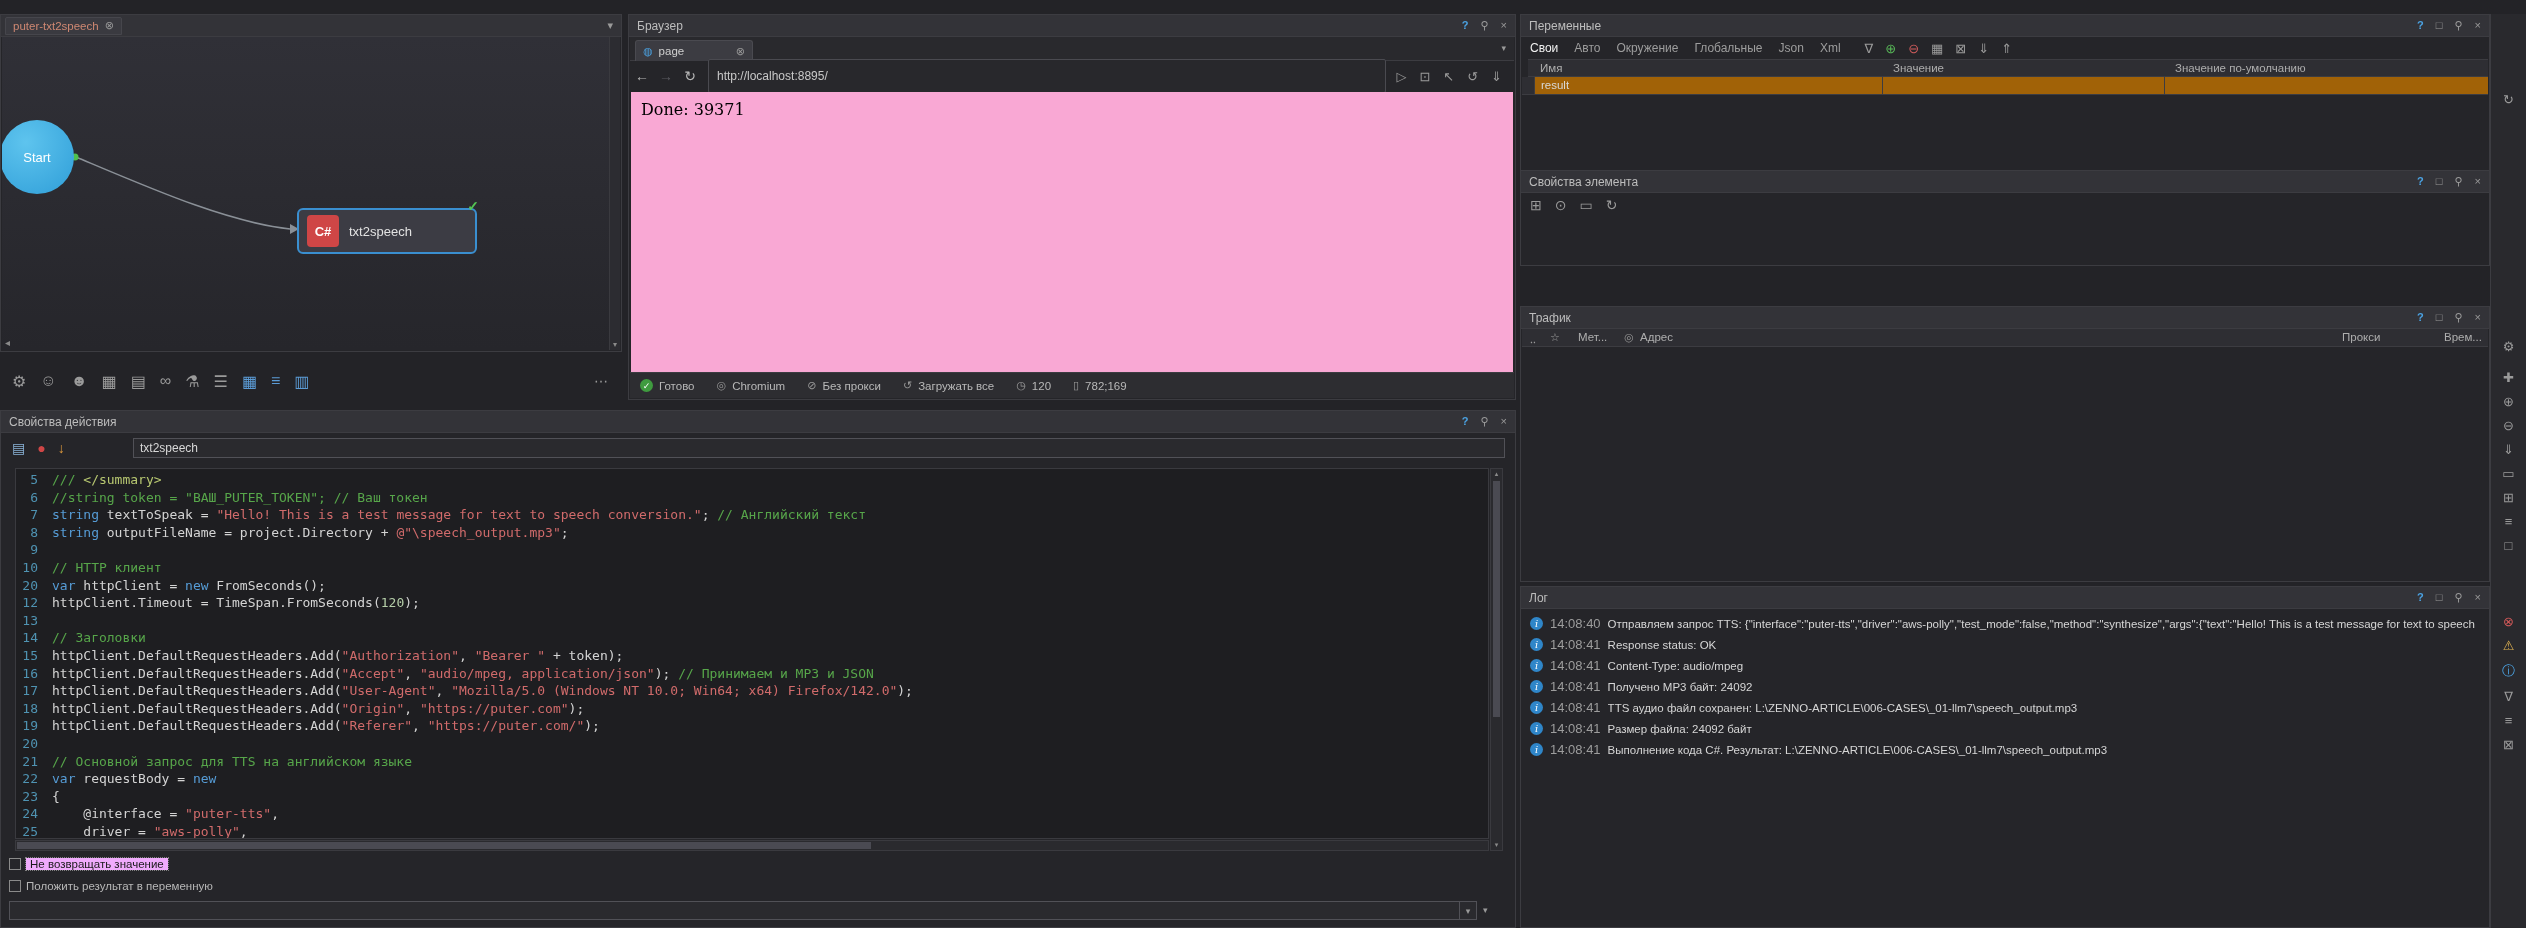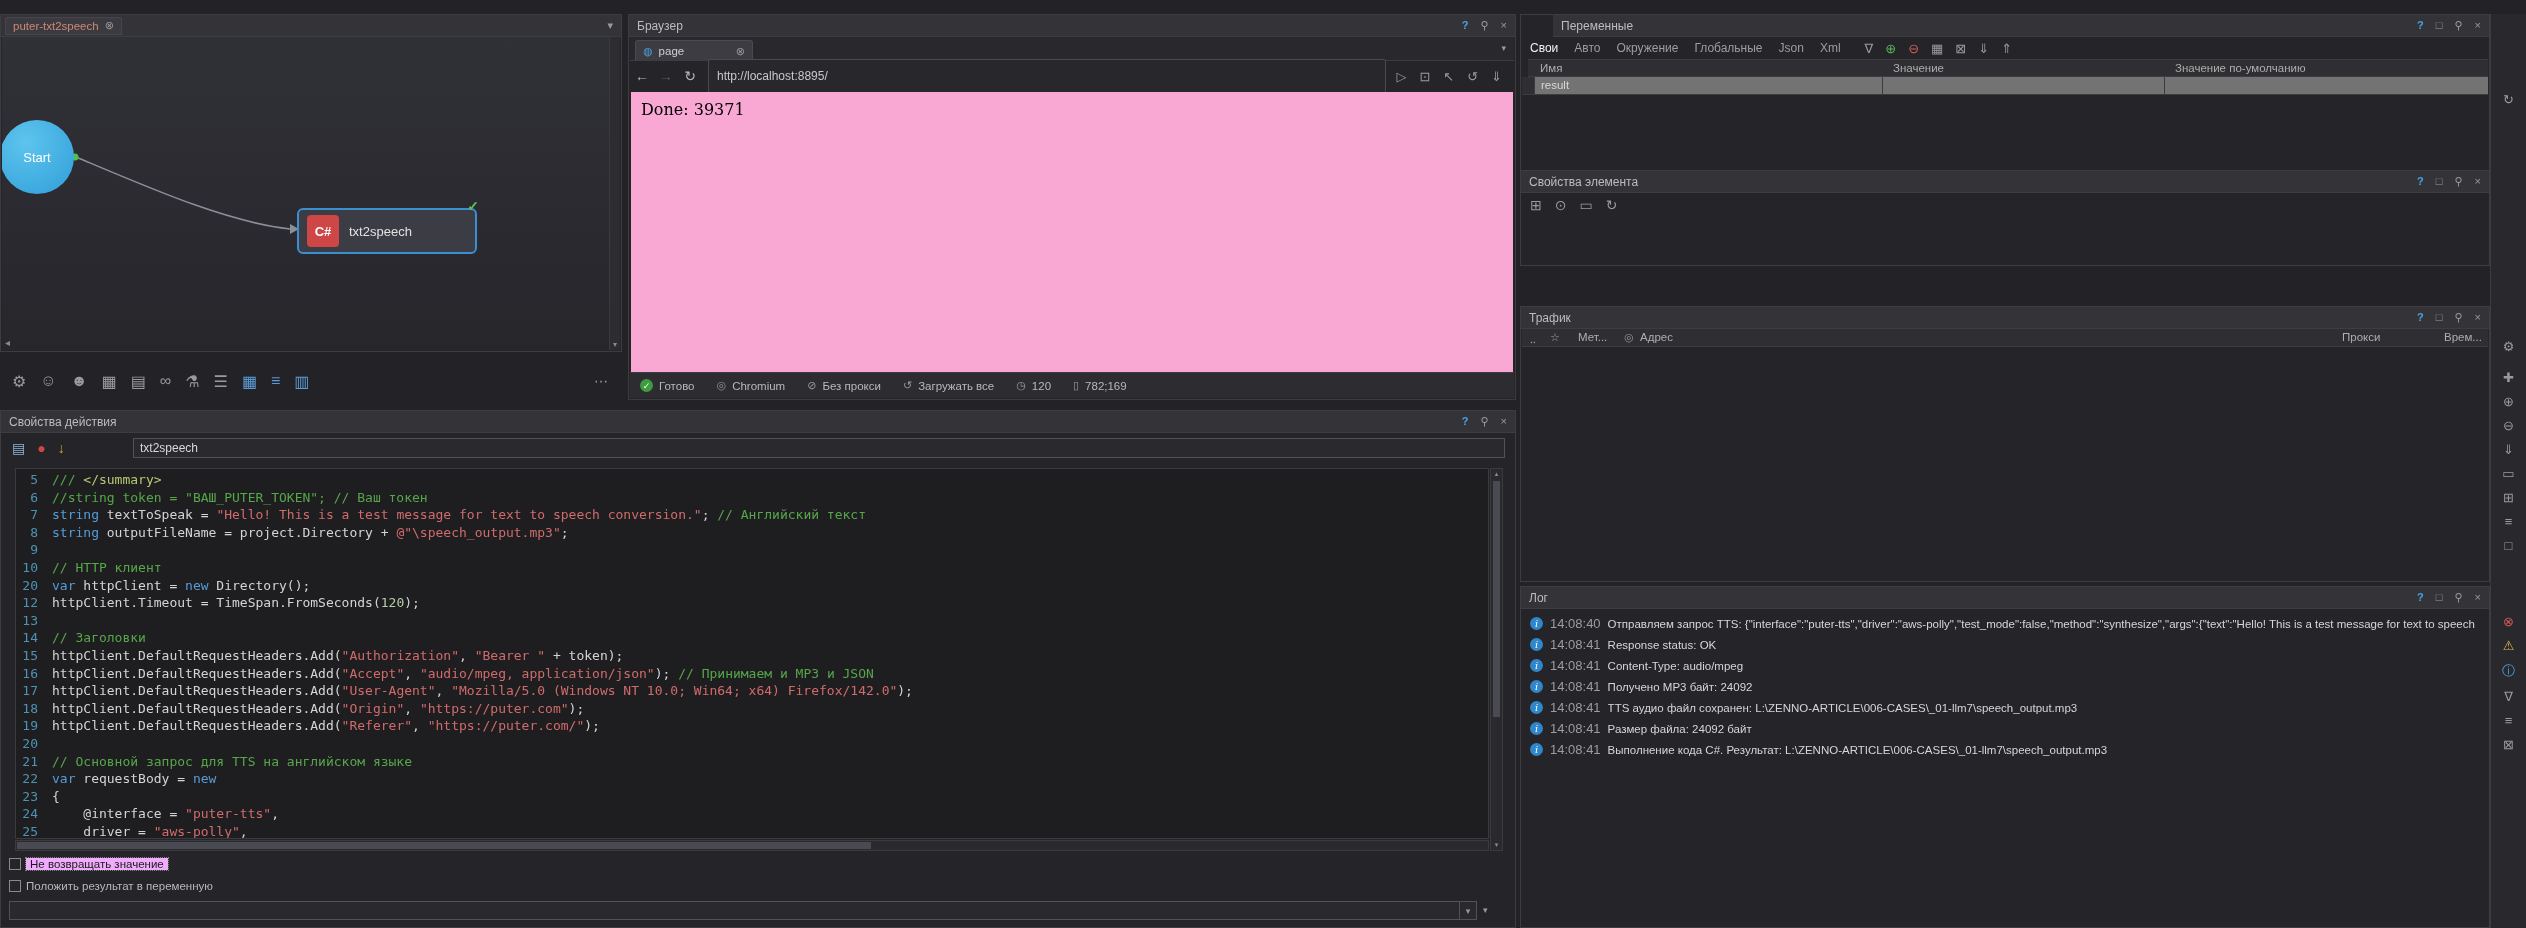--- a/index.html
+++ b/index.html
@@ -64,31 +64,31 @@
   #code-vscroll .vthumb{position:absolute;top:12px;left:2px;width:7px;height:62%;background:#4a4a52;}
   .cb{display:inline-block;width:12px;height:12px;border:1px solid #8a8a8a;background:#26262a;vertical-align:-2px;}
   .cb-row{position:absolute;left:8px;display:flex;align-items:center;gap:5px;font-size:11.5px;}
   #cb-row1{top:447px;}
   #cb-row1 .cb-label{background:#f0abfc;color:#1a1a1a;padding:0 4px;outline:1px dotted #808080;}
   #cb-row2{top:469px;color:#b8b8b8;}
   #result-combo{position:absolute;left:8px;top:490px;width:1468px;height:19px;background:#2a2a2e;border:1px solid #515157;}
   #result-combo .dd{position:absolute;right:0;top:0;bottom:0;width:17px;border-left:1px solid #515157;display:flex;align-items:center;justify-content:center;font-size:9px;color:#9a9a9a;}
   #combo-ext{position:absolute;left:1482px;top:494px;font-size:9px;color:#9a9a9a;}
   
-  #variables-panel{left:1520px;top:14px;width:970px;height:196px;padding-left:32px;}
+  #variables-panel{left:1520px;top:14px;width:970px;height:196px;}
   #var-tabsrow{position:absolute;left:1px;top:22px;right:1px;height:22px;display:flex;align-items:center;gap:16px;padding-left:8px;}
   .vtab{font-size:12px;color:#9d9d9d;}
   .vtab.active{color:#f2f2f2;}
   #var-toolbar-icons{display:flex;gap:12px;margin-left:8px;}
   #var-toolbar-icons .icn{font-size:13px;}
   #var-header{position:absolute;left:7px;top:44px;right:1px;height:18px;background:#2e2e33;border-top:1px solid #3c3c41;border-bottom:1px solid #3c3c41;font-size:11.5px;color:#aeaeae;}
   #var-header .c1{position:absolute;left:12px;top:2px;} 
   #var-header .c2{position:absolute;left:365px;top:2px;}
   #var-header .c3{position:absolute;left:647px;top:2px;}
-  #var-row{position:absolute;left:1px;top:62px;right:1px;height:18px;background:#737373;border-bottom:1px solid #3c3c41;font-size:11.5px;color:#d8d8d8;}
+  #var-row{position:absolute;left:1px;top:62px;right:1px;height:18px;background:#a16207;border-bottom:1px solid #3c3c41;font-size:11.5px;color:#d8d8d8;}
   #var-row .sel{position:absolute;left:0;top:0;bottom:0;width:13px;background:#2e2e33;border-right:1px solid #3c3c41;}
   #var-row .vname{position:absolute;left:19px;top:2px;}
   #var-row .gl1{position:absolute;left:360px;top:0;bottom:0;width:1px;background:#3c3c41;}
   #var-row .gl2{position:absolute;left:642px;top:0;bottom:0;width:1px;background:#3c3c41;}
   #element-props-panel{left:1520px;top:170px;width:970px;height:96px;}
   #ep-toolbar{position:absolute;left:1px;top:22px;right:1px;height:24px;display:flex;align-items:center;gap:13px;padding-left:8px;}
   #traffic-panel{left:1520px;top:306px;width:970px;height:276px;}
   #traffic-header{position:absolute;left:1px;top:22px;right:1px;height:18px;background:#2e2e33;border-bottom:1px solid #3c3c41;font-size:11.5px;color:#aeaeae;}
   #traffic-header .h-ic{position:absolute;top:2px;font-size:11px;color:#9a9a9a;}
   #traffic-header .cmet{position:absolute;left:56px;top:2px;}
@@ -236,21 +236,21 @@
         <span class="icn" style="color: rgb(224, 154, 60);">↓</span>
       </div>
     <input id="ap-name" readonly="" value="txt2speech" style="">
     <div id="code-editor">
         <div class="code-line"><span class="ln">5</span><span class="lc"><span class="com">/// </span><span class="doc">&lt;/summary&gt;</span></span></div>
         <div class="code-line"><span class="ln">6</span><span class="lc"><span class="com">//string token = "ВАШ_PUTER_TOKEN"; // Ваш токен</span></span></div>
         <div class="code-line"><span class="ln">7</span><span class="lc"><span class="kw">string</span><span class="pl"> textToSpeak = </span><span class="str">"Hello! This is a test message for text to speech conversion."</span><span class="pl">; </span><span class="com">// Английский текст</span></span></div>
         <div class="code-line"><span class="ln">8</span><span class="lc"><span class="kw">string</span><span class="pl"> outputFileName = project.Directory + </span><span class="str">@"\speech_output.mp3"</span><span class="pl">;</span></span></div>
         <div class="code-line"><span class="ln">9</span><span class="lc"></span></div>
         <div class="code-line"><span class="ln">10</span><span class="lc"><span class="com">// HTTP клиент</span></span></div>
-        <div class="code-line"><span class="ln">20</span><span class="lc"><span class="kw">var</span><span class="pl"> httpClient = </span><span class="kw">new</span><span class="pl"> Directory();</span></span></div>
+        <div class="code-line"><span class="ln">20</span><span class="lc"><span class="kw">var</span><span class="pl"> httpClient = </span><span class="kw">new</span><span class="pl"> FromSeconds();</span></span></div>
         <div class="code-line"><span class="ln">12</span><span class="lc"><span class="pl">httpClient.Timeout = TimeSpan.FromSeconds(</span><span class="num">120</span><span class="pl">);</span></span></div>
         <div class="code-line"><span class="ln">13</span><span class="lc"></span></div>
         <div class="code-line"><span class="ln">14</span><span class="lc"><span class="com">// Заголовки</span></span></div>
         <div class="code-line"><span class="ln">15</span><span class="lc"><span class="pl">httpClient.DefaultRequestHeaders.Add(</span><span class="str">"Authorization"</span><span class="pl">, </span><span class="str">"Bearer "</span><span class="pl"> + token);</span></span></div>
         <div class="code-line"><span class="ln">16</span><span class="lc"><span class="pl">httpClient.DefaultRequestHeaders.Add(</span><span class="str">"Accept"</span><span class="pl">, </span><span class="str">"audio/mpeg, application/json"</span><span class="pl">); </span><span class="com">// Принимаем и MP3 и JSON</span></span></div>
         <div class="code-line"><span class="ln">17</span><span class="lc"><span class="pl">httpClient.DefaultRequestHeaders.Add(</span><span class="str">"User-Agent"</span><span class="pl">, </span><span class="str">"Mozilla/5.0 (Windows NT 10.0; Win64; x64) Firefox/142.0"</span><span class="pl">);</span></span></div>
         <div class="code-line"><span class="ln">18</span><span class="lc"><span class="pl">httpClient.DefaultRequestHeaders.Add(</span><span class="str">"Origin"</span><span class="pl">, </span><span class="str">"https://puter.com"</span><span class="pl">);</span></span></div>
         <div class="code-line"><span class="ln">19</span><span class="lc"><span class="pl">httpClient.DefaultRequestHeaders.Add(</span><span class="str">"Referer"</span><span class="pl">, </span><span class="str">"https://puter.com/"</span><span class="pl">);</span></span></div>
         <div class="code-line"><span class="ln">20</span><span class="lc"></span></div>
         <div class="code-line"><span class="ln">21</span><span class="lc"><span class="com">// Основной запрос для TTS на английском языке</span></span></div>

